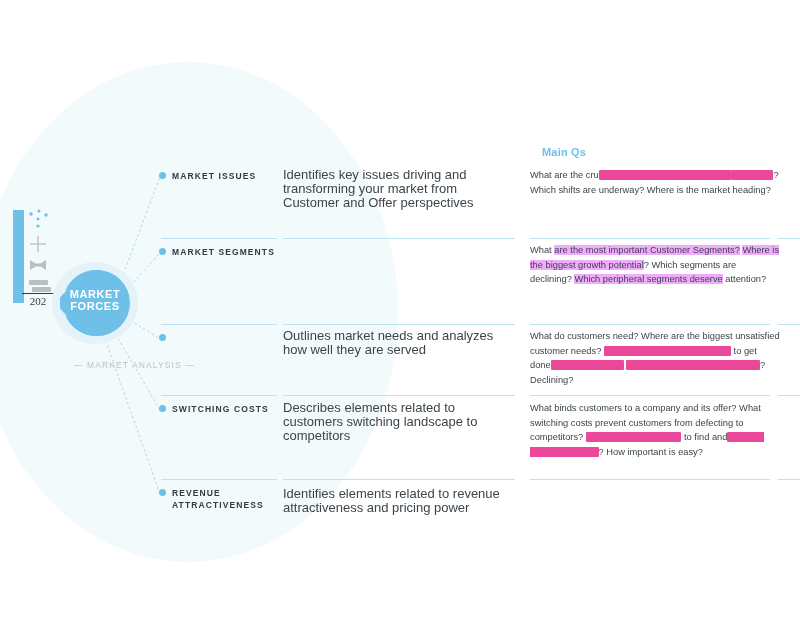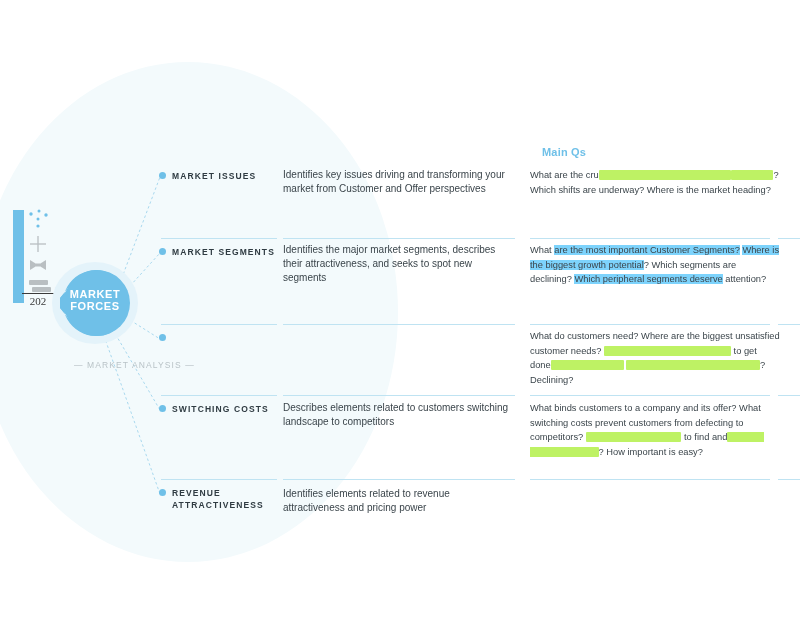--- a/index.html
+++ b/index.html
@@ -85,38 +85,38 @@
     width:7px;height:7px;border-radius:50%;
     background:#6fc0e8;
   }
   .rlabel{
     position:absolute;left:172px;
     font-size:8.5px;font-weight:bold;letter-spacing:1.1px;
     color:#2f3b42;line-height:12px;
   }
   .rdesc{
     position:absolute;left:283px;width:228px;
-    font-size:10px;line-height:14px;color:#3b454b;
+    font-size:13px;line-height:14px;color:#3b454b;
   }
   .rqs{
     position:absolute;left:530px;width:250px;
     font-size:9.3px;line-height:14.6px;color:#3b454b;
   }
 
   .mainqs{
     position:absolute;left:530px;top:146px;
     font-size:11px;font-weight:bold;color:#6fc0e8;
     letter-spacing:.2px;z-index:5;padding-left:12px;
   }
 
   mark.hl{
-    background:#7dd3fc;color:#3b454b;padding:0;
+    background:#f0abfc;color:#3b454b;padding:0;
   }
   mark.redact{
-    background:#bef264;color:transparent;padding:0;
+    background:#ec4899;color:transparent;padding:0;
     border-radius:1px;
   }
 </style>
 </head>
 <body>
 
 <div id="page">
 
   <div class="bg-circle"></div>
 
@@ -174,27 +174,27 @@
       <div class="dot" style="top: 172px;"></div>
       <div class="rlabel" style="top: 170px; width: 105px;">MARKET ISSUES</div>
       <div class="rdesc" style="top: 168px;">Identifies key issues driving and transforming your market from Customer and Offer perspectives</div>
       <div class="rqs" style="top: 168px;"><span>What are the cru</span><mark class="redact">cial market trends redefining the</mark><mark class="redact">landscape</mark><span>? Which shifts are underway? Where is the market heading?</span></div>
       <div class="row-divider d-a" style="top: 238px;"></div>
       <div class="row-divider d-b" style="top: 238px;"></div>
       <div class="row-divider d-c" style="top: 238px;"></div>
       <div class="row-divider d-d" style="top: 238px;"></div>
       <div class="dot" style="top: 248px;"></div>
       <div class="rlabel" style="top: 246px; width: 105px;">MARKET SEGMENTS</div>
-      <div class="rdesc" style="top: 243px;">Identifies the major market segments, describes their attractiveness, and seeks to spot new segments</div>
       <div class="rqs" style="top: 243px;"><span>What </span><mark class="hl">are the most important Customer Segments?</mark><span> </span><mark class="hl">Where is the biggest growth potential</mark><span>? Which segments are declining? </span><mark class="hl">Which peripheral segments deserve</mark><span> attention?</span></div>
       <div class="row-divider d-a" style="top: 324px;"></div>
       <div class="row-divider d-b" style="top: 324px;"></div>
       <div class="row-divider d-c" style="top: 324px;"></div>
       <div class="row-divider d-d" style="top: 324px;"></div>
       <div class="dot" style="top: 334px;"></div>
+      <div class="rdesc" style="top: 329px;">Outlines market needs and analyzes how well they are served</div>
       <div class="rqs" style="top: 329px;"><span>What do customers need? Where are the biggest unsatisfied customer needs? </span><mark class="redact">What do customers really want</mark><span> to get done</span><mark class="redact">Where is demand</mark><span> </span><mark class="redact">increasing? Where is it shrinking</mark><span>? Declining?</span></div>
       <div class="row-divider d-a" style="top: 395px;"></div>
       <div class="row-divider d-b" style="top: 395px;"></div>
       <div class="row-divider d-c" style="top: 395px;"></div>
       <div class="row-divider d-d" style="top: 395px;"></div>
       <div class="dot" style="top: 405px;"></div>
       <div class="rlabel" style="top: 403px; width: 105px;">SWITCHING COSTS</div>
       <div class="rdesc" style="top: 401px;">Describes elements related to customers switching landscape to competitors</div>
       <div class="rqs" style="top: 401px;"><span>What binds customers to a company and its offer? What switching costs prevent customers from defecting to competitors? </span><mark class="redact">Is it easy for customers</mark><span> to find and</span><mark class="redact">compare competing offers</mark><span>? How important is easy?</span></div>
       <div class="row-divider d-a" style="top: 479px;"></div>

